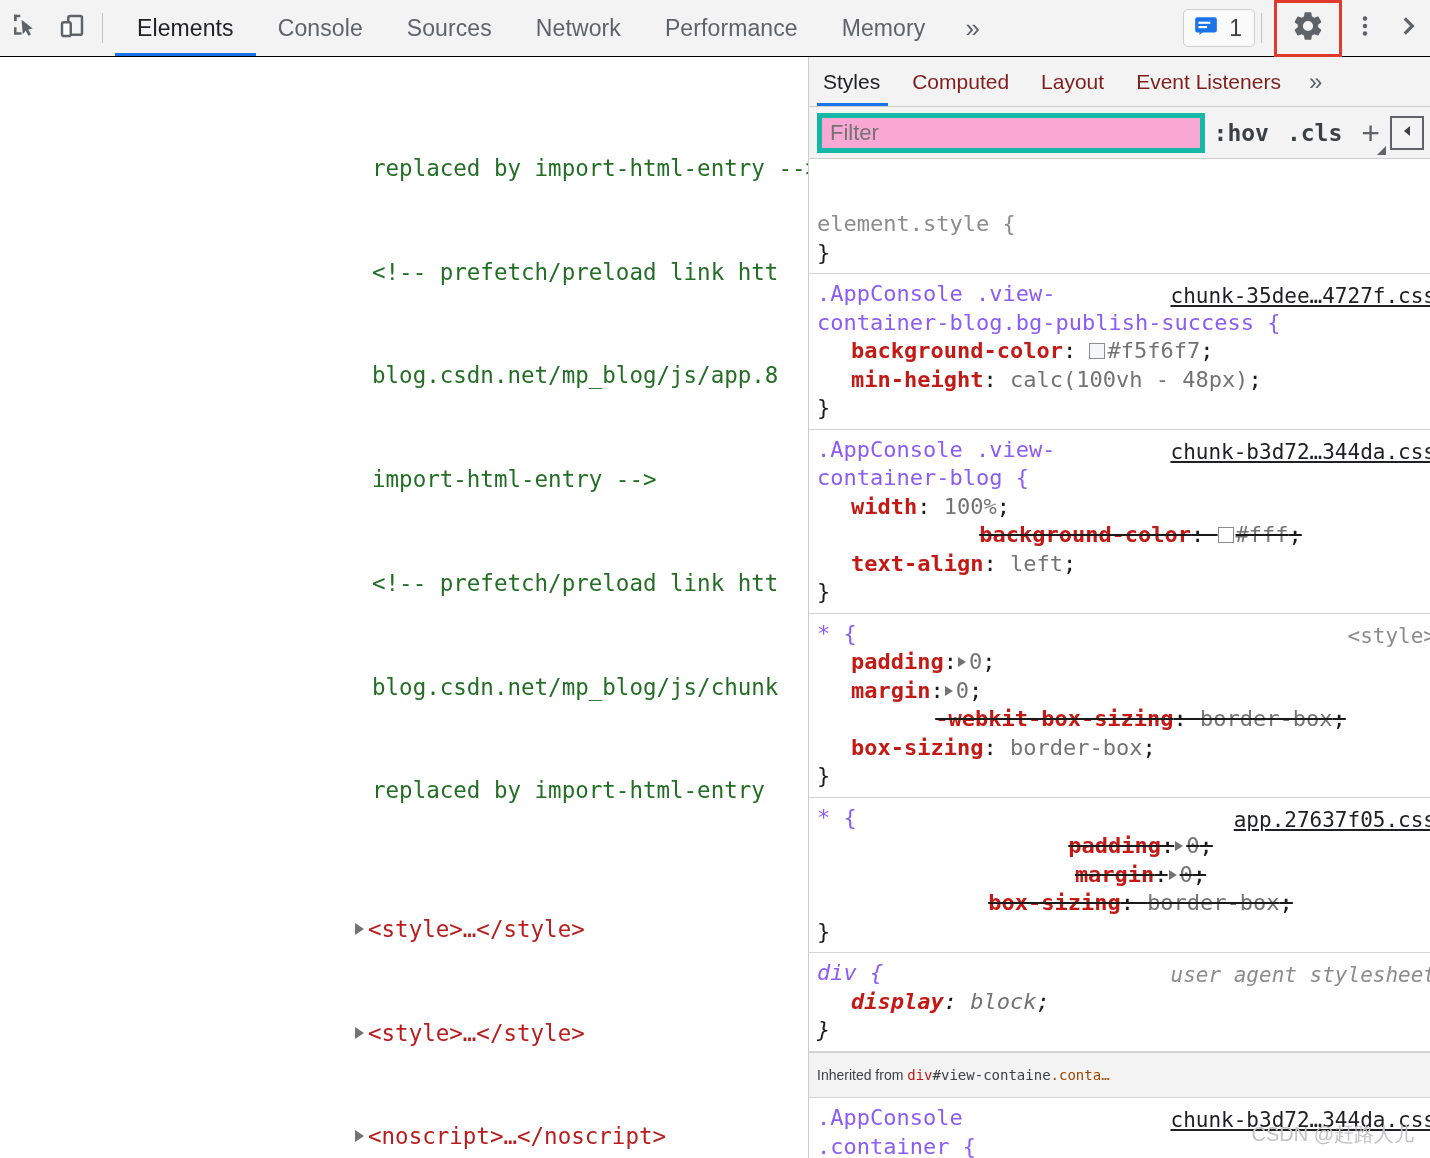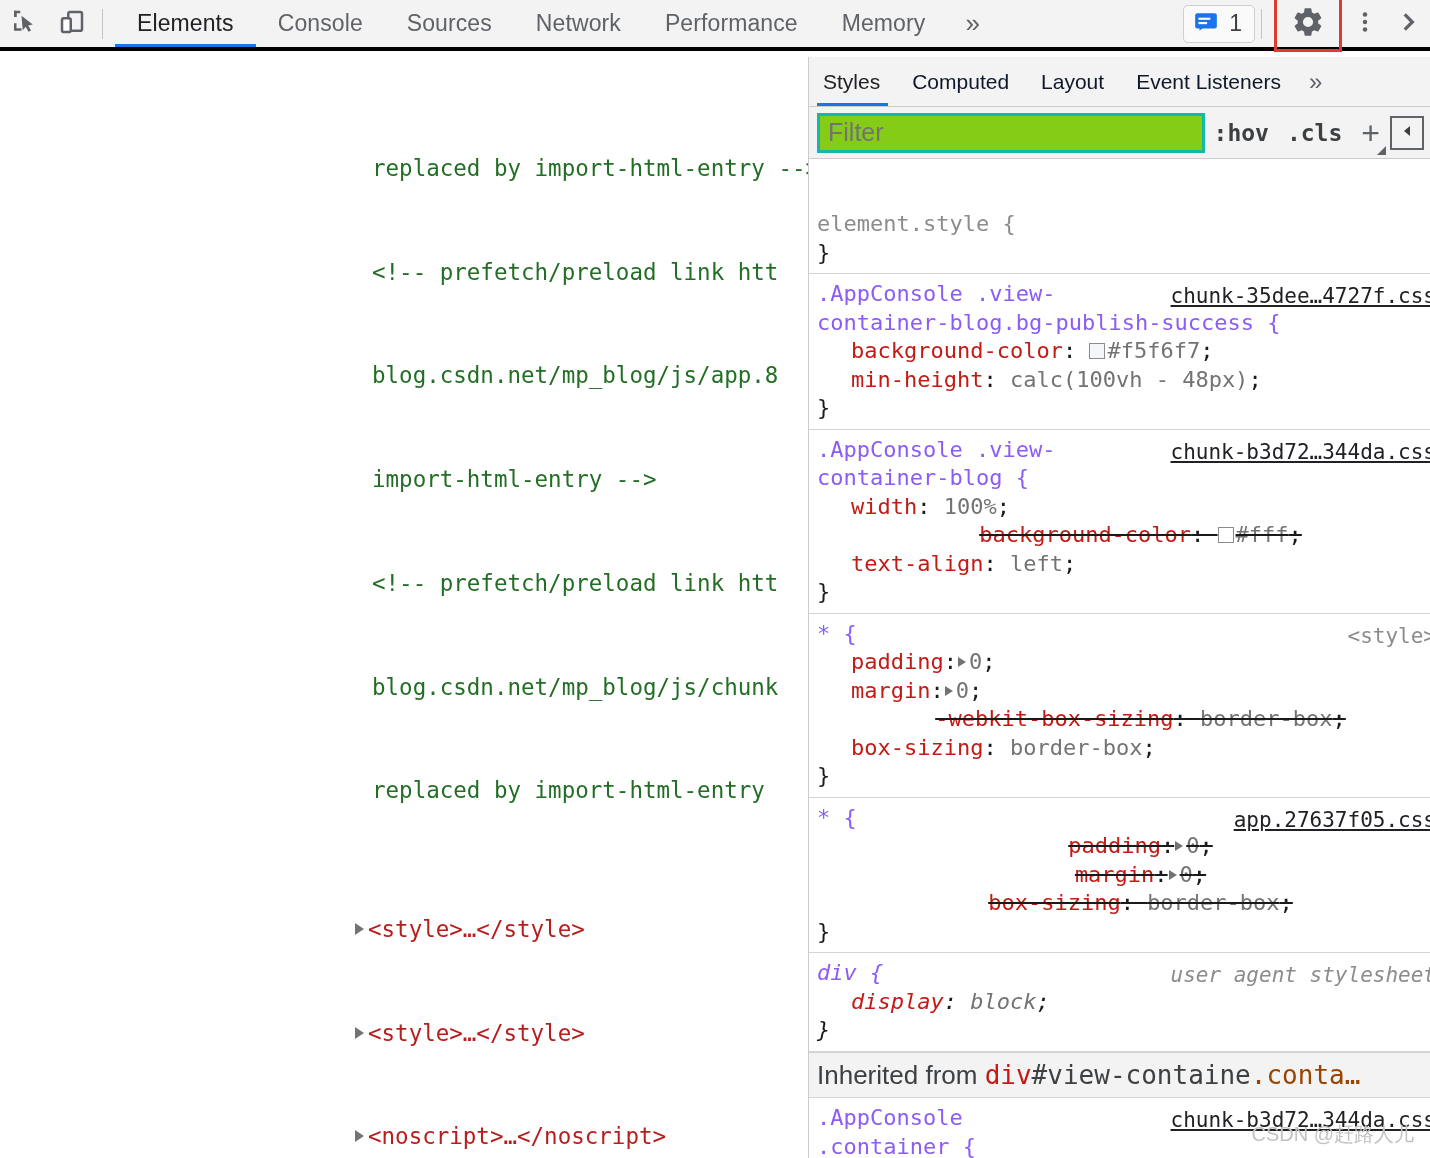--- a/index.html
+++ b/index.html
@@ -13,23 +13,23 @@
 
   .devtools {
     position: relative;
     width: 1430px; height: 1158px;
     background: #ffffff;
   }
 
   
   .top-toolbar {
     position: absolute; left: 0; top: 0;
-    width: 1430px; height: 51px;
+    width: 1430px; height: 57px;
     background: #f3f3f3;
-    border-bottom: 4px solid #000000;
+    border-bottom: 1px solid #000000;
     display: flex;
     align-items: stretch;
   }
   .tb-icon-btn {
     width: 48px;
     display: flex; align-items: center; justify-content: center;
     cursor: pointer;
   }
   .tb-sep {
     width: 1px; height: 30px; align-self: center;
@@ -161,21 +161,21 @@
   .sp-tabs {
     height: 50px;
     background: #f3f3f3;
     display: flex; align-items: stretch;
     border-bottom: 1px solid #cdcdcd;
   }
   .sp-tab {
     display: flex; align-items: center;
     padding: 0 16px;
     font-size: 21px;
-    color: #0f172a;
+    color: #7f1d1d;
     cursor: pointer;
     position: relative;
     white-space: nowrap;
   }
   .sp-tab:first-child { padding-left: 14px; }
   .sp-tab.active { color: #202124; }
   .sp-tab.active::after {
     content: "";
     position: absolute; left: 8px; right: 8px; bottom: 0;
     height: 3px; background: #1a73e8;
@@ -191,23 +191,23 @@
     height: 52px;
     background: #f3f3f3;
     border-bottom: 1px solid #cdcdcd;
     display: flex; align-items: center;
     padding: 0 6px 0 8px;
     gap: 0;
   }
   .filter-input {
     flex: 1;
     height: 40px;
-    background: #84cc16;
-    border: 3px solid #14b8a6;
-    font-size: 25px;
+    background: #f9a8d4;
+    border: 5px solid #14b8a6;
+    font-size: 22px;
     color: #5f6368;
     padding: 0 8px;
     outline: none;
     font-family: "Liberation Sans", sans-serif;
     min-width: 0;
   }
   .filter-input::placeholder { color: #737373; }
   .fbtn {
     font-family: "DejaVu Sans Mono", monospace;
     font-size: 23px;
@@ -274,21 +274,21 @@
     color: #8c8c8c;
     font-family: "DejaVu Sans Mono", monospace;
   }
   .origin .ua {
     color: #8c8c8c;
     font-style: italic;
     font-family: "DejaVu Sans Mono", monospace;
   }
   .sel-txt { color: #8b5cf6; }
   .sel-muted { color: #8c8c8c; }
-  .prop { color: #c41a16; }
+  .prop { color: #c41a16; font-weight: bold; }
   .pval { color: #737373; }
   .decl { padding-left: 34px; white-space: pre-wrap; }
   .strike { text-decoration: line-through; text-align: center; }
   .swatch {
     display: inline-block;
     width: 16px; height: 16px;
     border: 1px solid #8c8c8c;
     background: #fff;
     vertical-align: -1px;
     margin-right: 2px;
@@ -305,21 +305,21 @@
   }
   .rule.ua-rule { font-style: italic; }
   .rule.ua-rule .prop { color: #c41a16; font-style: italic; }
 
   .inherited-hdr {
     background: #f3f3f3;
     border-bottom: 1px solid #d4d4d4;
     border-top: 1px solid #d4d4d4;
     padding: 8px 0 8px 8px;
     font-family: "Liberation Sans", sans-serif;
-    font-size: 26px;
+    font-size: 14px;
     color: #3c4043;
     white-space: nowrap;
   }
   .ih-tag { color: #c41a16; font-family: "DejaVu Sans Mono", monospace; }
   .ih-id  { color: #3c4043; font-family: "DejaVu Sans Mono", monospace; }
   .ih-cls { color: #994500; font-family: "DejaVu Sans Mono", monospace; }
 
   .watermark {
     position: absolute;
     right: 16px; bottom: 10px;

